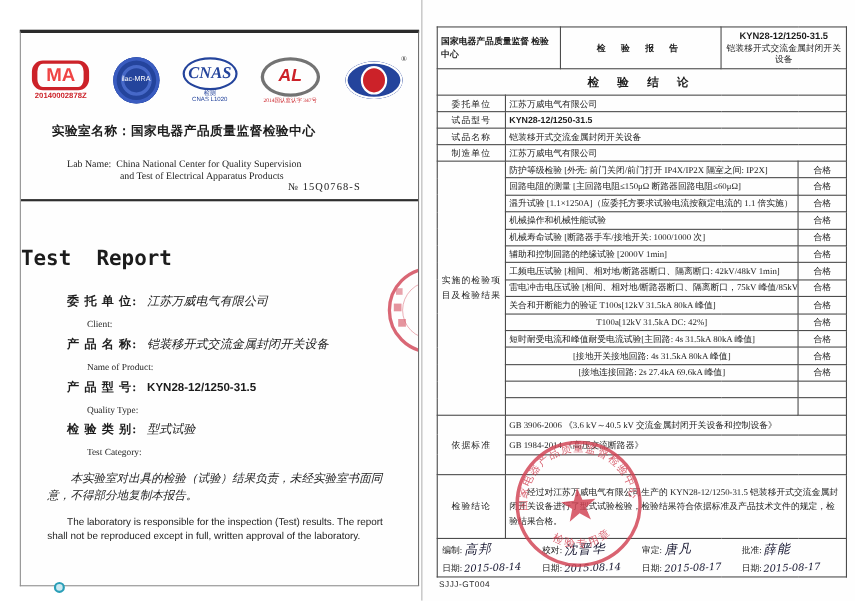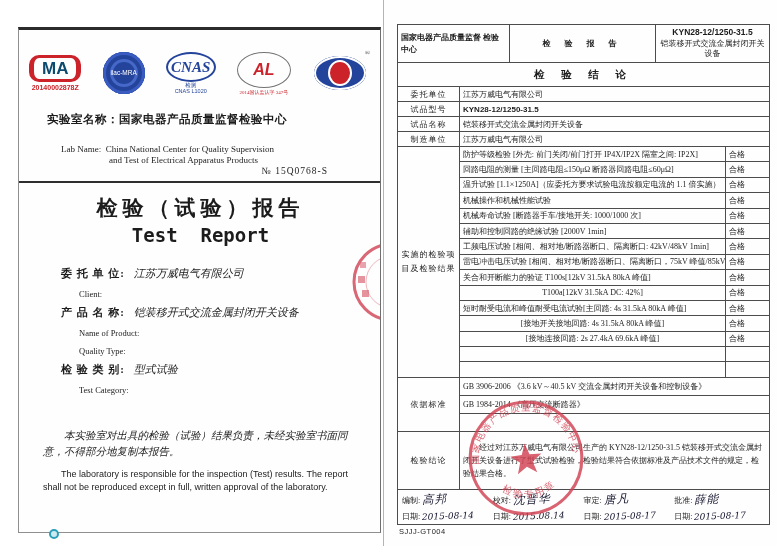--- a/index.html
+++ b/index.html
@@ -8,55 +8,55 @@
 
   
   #left-page { position:absolute; left:18px; top:27px; width:363px; height:506px;
     background:#fefefe; border:1px solid #8f8f8f; border-top:3px solid #2b2b2b;
     border-right:1px solid #6f6f6f; overflow:hidden; }
 
   .logo-row { position:absolute; left:10px; top:12px; width:341px; height:62px;
     display:flex; justify-content:space-between; align-items:center; }
   .logo { display:flex; flex-direction:column; align-items:center; line-height:1; }
   .cma-box { border:3px solid #cc2229; border-radius:10px; padding:2px 8px;
-    color:#0c4a6e; font-weight:bold; font-size:17px; font-family:"Liberation Sans",sans-serif;
+    color:#ef4444; font-weight:bold; font-size:17px; font-family:"Liberation Sans",sans-serif;
     border-left-width:5px; border-right-width:5px; }
   .cma-code { color:#cc2229; font-size:7px; font-weight:bold; margin-top:2px;
     font-family:"Liberation Sans",sans-serif; }
   .ilac-circle { width:42px; height:42px; border-radius:50%; background:#24449c;
     color:#fff; display:flex; align-items:center; justify-content:center;
     font-size:6.5px; font-family:"Liberation Sans",sans-serif;
     box-shadow:inset 0 0 0 3px #3a5cc0, inset 0 0 0 7px #24449c, inset 0 0 0 10px #4668c8; }
   .cnas-oval { border:2.5px solid #24449c; border-radius:50%; width:50px; height:30px;
     display:flex; align-items:center; justify-content:center; color:#24449c;
     font-style:italic; font-weight:bold; font-size:15px; }
   .cnas-sub { color:#24449c; font-size:5.5px; margin-top:1px; text-align:center;
     font-family:"Liberation Sans",sans-serif; }
-  .al-oval { border:1px solid #737373; border-radius:50%; width:54px; height:36px;
+  .al-oval { border:3px solid #737373; border-radius:50%; width:54px; height:36px;
     display:flex; align-items:center; justify-content:center; color:#cc2229;
     font-weight:bold; font-size:16px; font-style:italic; font-family:"Liberation Sans",sans-serif; }
   .al-sub { color:#cc2229; font-size:5px; margin-top:2px; white-space:nowrap; }
   .globe { position:relative; width:58px; height:38px; }
   .globe-oval { position:absolute; left:2px; top:2px; width:52px; height:34px;
     border-radius:50%; background:#24449c;
     box-shadow:inset 0 0 0 2px #fff, inset 0 0 0 4px #24449c; }
   .globe-core { position:absolute; left:16px; top:6px; width:24px; height:26px;
     border-radius:50%; background:#cc2229; border:2px solid #fff; }
   .globe-reg { position:absolute; right:0; top:-4px; font-size:7px; color:#333; }
 
   .lab-block { position:absolute; left:28px; top:82px; }
   .lab-cn { font-size:11.5px; font-weight:bold; letter-spacing:0.5px; }
   .lab-en { font-size:9px; margin-top:17px; padding-left:14px; }
   .lab-en2 { font-size:9px; margin-top:1px; padding-left:62px; }
 
   .report-no { position:absolute; right:52px; top:136px; font-size:9.5px; letter-spacing:1px; }
   .title-rule { position:absolute; left:0; top:151px; width:363px; height:2px; background:#2e2e2e; }
   .title-cn { position:absolute; left:0; top:164px; width:363px; text-align:center;
     font-size:21px; font-weight:bold; letter-spacing:5px; }
-  .title-en { position:absolute; left:0; top:194px; width:363px; text-align:center;
+  .title-en { position:absolute; left:0; top:194px; width:363px; 
     font-size:19px; font-weight:bold; white-space:pre;
     font-family:"DejaVu Sans Mono", monospace; }
 
   .fields { position:absolute; left:42px; top:236px; width:300px; }
   .field { margin-bottom:6px; }
   .field-main { font-size:11px; }
   .field-label { font-weight:bold; letter-spacing:1px; }
   .field-value { font-style:italic; margin-left:6px; }
   .field-value.model { font-style:normal; font-weight:bold; font-family:"Liberation Sans",sans-serif; font-size:10.5px; }
   .field-en { font-size:8.5px; padding-left:18px; margin-top:8px; color:#222; }
@@ -89,21 +89,21 @@
   td.hd-prod { text-align:center; font-size:8px; line-height:1.35; }
   td.hd-prod .model { font-weight:bold; font-size:8.5px; font-family:"Liberation Sans",sans-serif; }
   tr.band td { text-align:center; font-weight:bold; font-size:10.5px; letter-spacing:7px; height:24px; }
   td.lbl { text-align:center; font-size:8px; letter-spacing:1px; }
   tr.info td { height:15px; }
   td.val { font-size:8px; white-space:nowrap; }
   td.val.model { font-weight:bold; font-family:"Liberation Sans",sans-serif; }
   tr.test td { height:15.4px; }
   td.item { font-size:7.5px; white-space:nowrap; }
   td.item.tc { text-align:center; }
-  td.result { font-size:8px; }
+  td.result { text-align:center; font-size:8px; }
   td.tests-lbl { text-align:center; font-size:8px; line-height:1.7; letter-spacing:1px; }
   tr.std td { height:18px; }
   td.std-item { font-size:8px; white-space:nowrap; }
   tr.concl td { height:58px; }
   td.concl-txt { font-size:8.3px; line-height:1.65; padding:3px 6px; }
   td.concl-txt .indent { display:inline-block; width:16px; }
   tr.sig-row td { height:34px; padding:2px 4px; }
   .sig-flex { display:flex; width:100%; }
   .sig-col { flex:1; display:flex; flex-direction:column; justify-content:space-between; height:30px; }
   .sig-line { font-size:8px; white-space:nowrap; }
@@ -156,39 +156,42 @@
     </div>
     <div class="lab-en">
       <span>Lab Name:</span>&nbsp;
       <span>China National Center for Quality Supervision</span>
     </div>
     <div class="lab-en2">and Test of Electrical Apparatus Products</div>
   </div>
 
   <div class="report-no">№ 15Q0768-S</div>
   <div class="title-rule"></div>
-  <div class="title-cn">检验（试验）报告</div>
   <div class="title-en">Test  Report</div>
 
   <div class="fields">
     <div class="field">
       <div class="field-main">
         <span class="field-label">委 托 单 位:</span>
         <span class="field-value">江苏万威电气有限公司</span>
       </div>
       <div class="field-en">Client:</div>
     </div>
     <div class="field">
       <div class="field-main">
         <span class="field-label">产 品 名 称:</span>
         <span class="field-value">铠装移开式交流金属封闭开关设备</span>
       </div>
       <div class="field-en">Name of Product:</div>
     </div>
     <div class="field">
+      <div class="field-main">
+        <span class="field-label">产 品 型 号:</span>
+        <span class="field-value model">KYN28-12/1250-31.5</span>
+      </div>
       <div class="field-en">Quality Type:</div>
     </div>
     <div class="field">
       <div class="field-main">
         <span class="field-label">检 验 类 别:</span>
         <span class="field-value">型式试验</span>
       </div>
       <div class="field-en">Test Category:</div>
     </div>
   </div>

